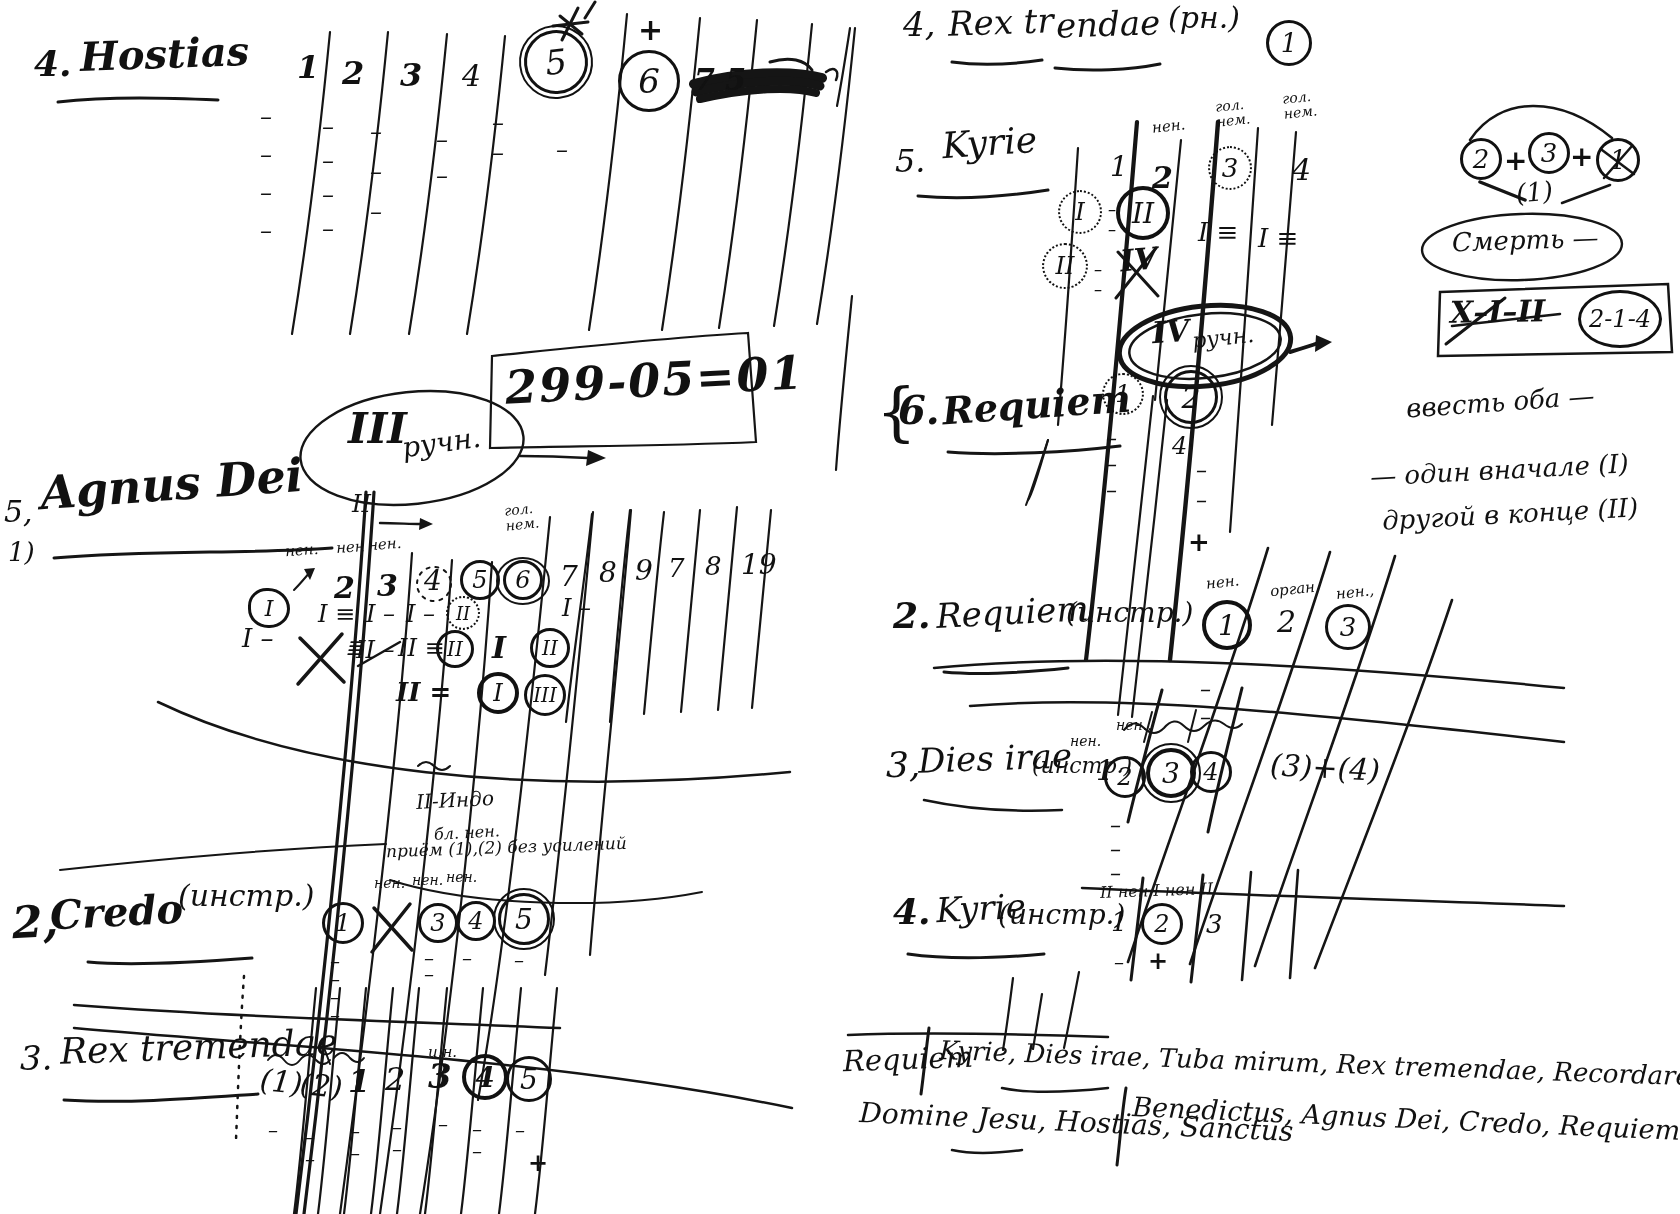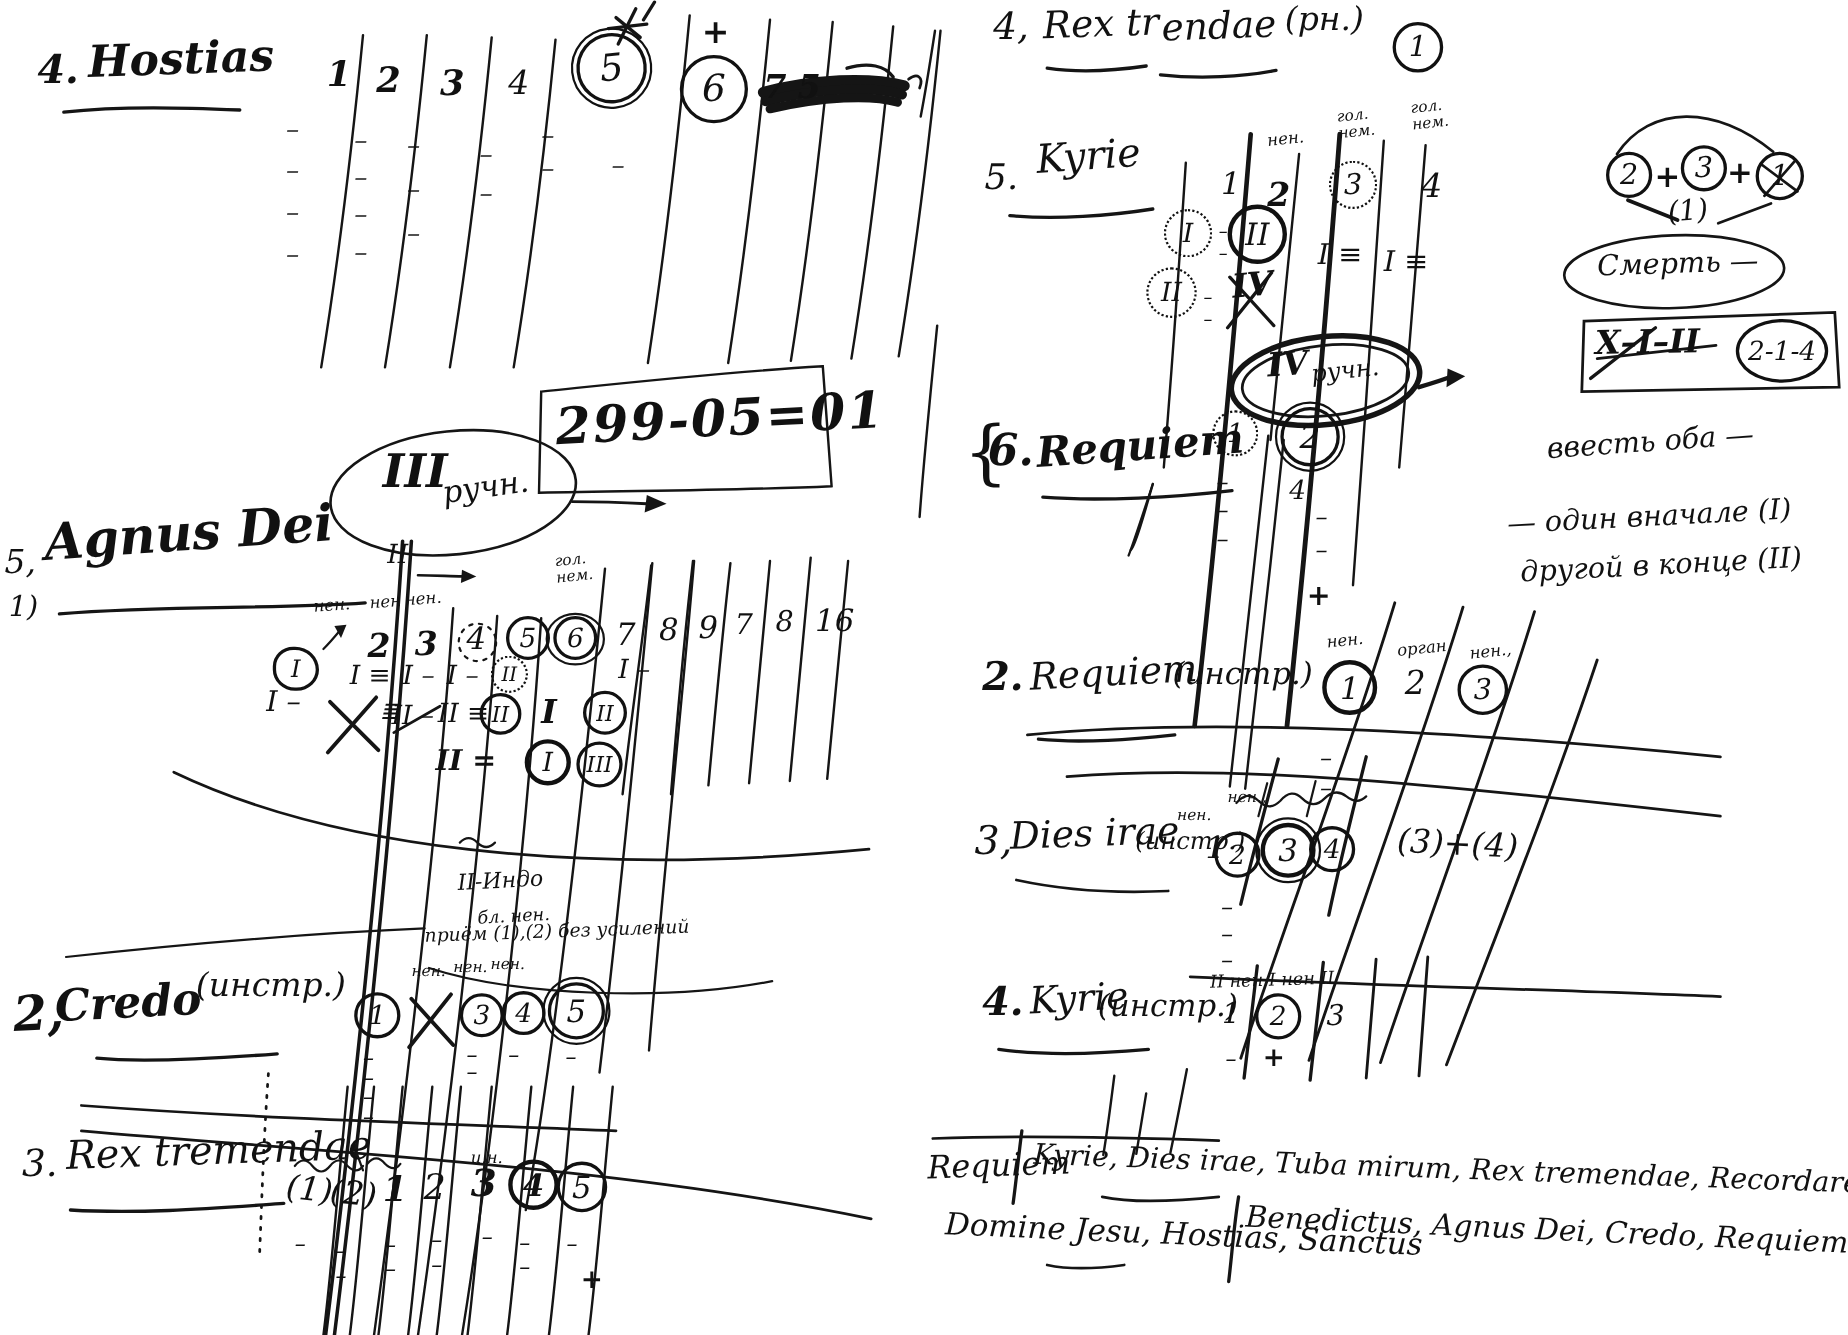--- a/index.html
+++ b/index.html
@@ -262,21 +262,21 @@
       <span>5</span>
     </div>
   <div class="circ" style="left:503px;top:560px;width:40px;height:40px;font-size:24px;">
       <span>6</span>
     </div>
   <div class="t" style="left:560px;top:562px;font-size:28px;">7</div>
   <div class="t" style="left:599px;top:558px;font-size:28px;">8</div>
   <div class="t" style="left:635px;top:556px;font-size:28px;">9</div>
   <div class="t" style="left:668px;top:554px;font-size:26px;">7</div>
   <div class="t" style="left:705px;top:552px;font-size:26px;">8</div>
-  <div class="t" style="left:741px;top:550px;font-size:28px;">16</div>
+  <div class="t" style="left:741px;top:550px;font-size:28px;">19</div>
   <div class="t" style="left:318px;top:602px;font-size:24px;">I ≡</div>
   <div class="t" style="left:345px;top:636px;font-size:22px;">≣</div>
   <div class="t" style="left:366px;top:602px;font-size:24px;">I –</div>
   <div class="t" style="left:356px;top:638px;font-size:24px;">II –</div>
   <div class="t" style="left:406px;top:602px;font-size:24px;">I –</div>
   <div class="t" style="left:398px;top:636px;font-size:24px;">II ≡</div>
   <div class="t b" style="left:396px;top:678px;font-size:26px;">II =</div>
   <div class="circ dot" style="left:446px;top:596px;width:34px;height:34px;font-size:18px;">
       <span>II</span>
     </div>

